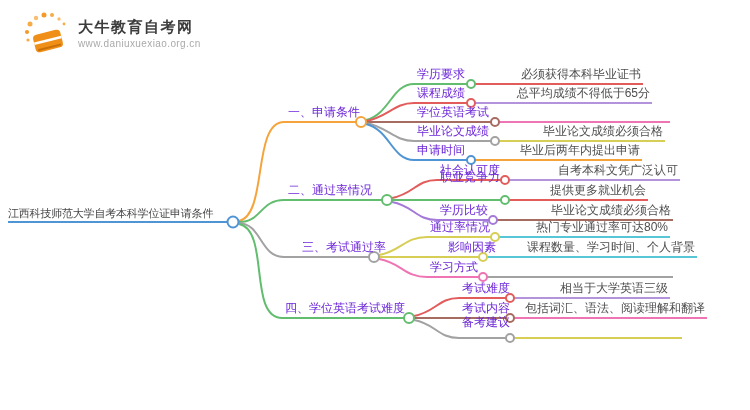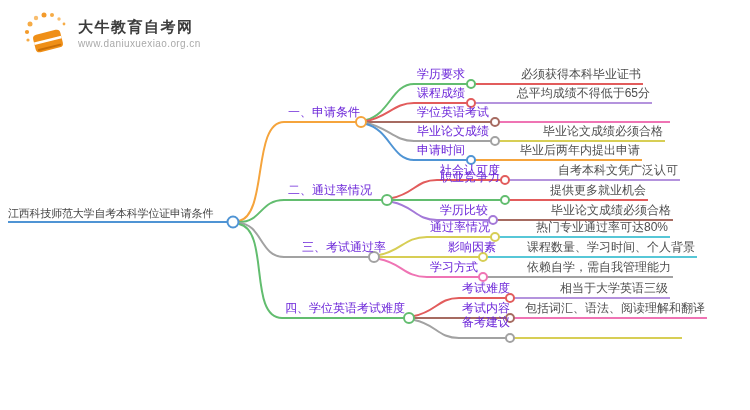--- a/index.html
+++ b/index.html
@@ -143,21 +143,20 @@
   <div class="lbl" style="left:440px;top:203px">学历比较</div>
   <div class="lbl leaf" style="right:104px;top:183px">提供更多就业机会</div>
   <div class="lbl leaf" style="right:72px;top:163px">自考本科文凭广泛认可</div>
   <div class="lbl leaf" style="right:79px;top:203px">毕业论文成绩必须合格</div>
 
   <div class="lbl" style="left:430px;top:220px">通过率情况</div>
   <div class="lbl" style="left:448px;top:240px">影响因素</div>
   <div class="lbl" style="left:430px;top:260px">学习方式</div>
   <div class="lbl leaf" style="right:82px;top:220px">热门专业通过率可达80%</div>
   <div class="lbl leaf" style="right:55px;top:240px">课程数量、学习时间、个人背景</div>
-  <div class="lbl leaf" style="right:79px;top:260px">依赖自学，需自我管理能力</div>
 
   <div class="lbl" style="left:462px;top:281px">考试难度</div>
   <div class="lbl" style="left:462px;top:301px">考试内容</div>
   <div class="lbl" style="left:462px;top:315px">备考建议</div>
   <div class="lbl leaf" style="right:82px;top:281px">相当于大学英语三级</div>
   <div class="lbl leaf" style="right:45px;top:301px">包括词汇、语法、阅读理解和翻译</div>
 
 </div>
 
 </body></html>

